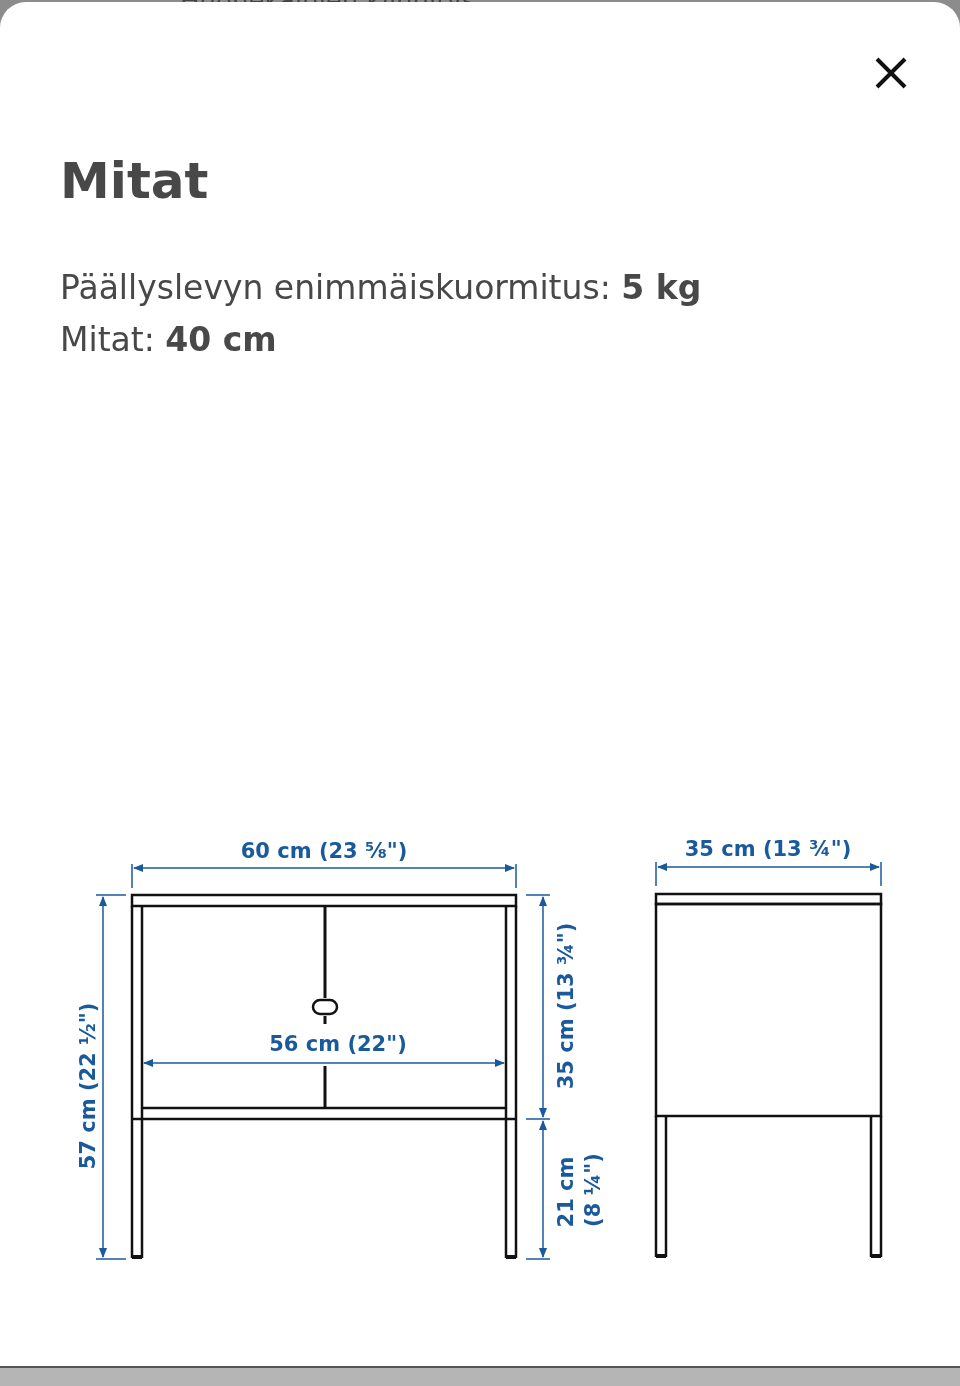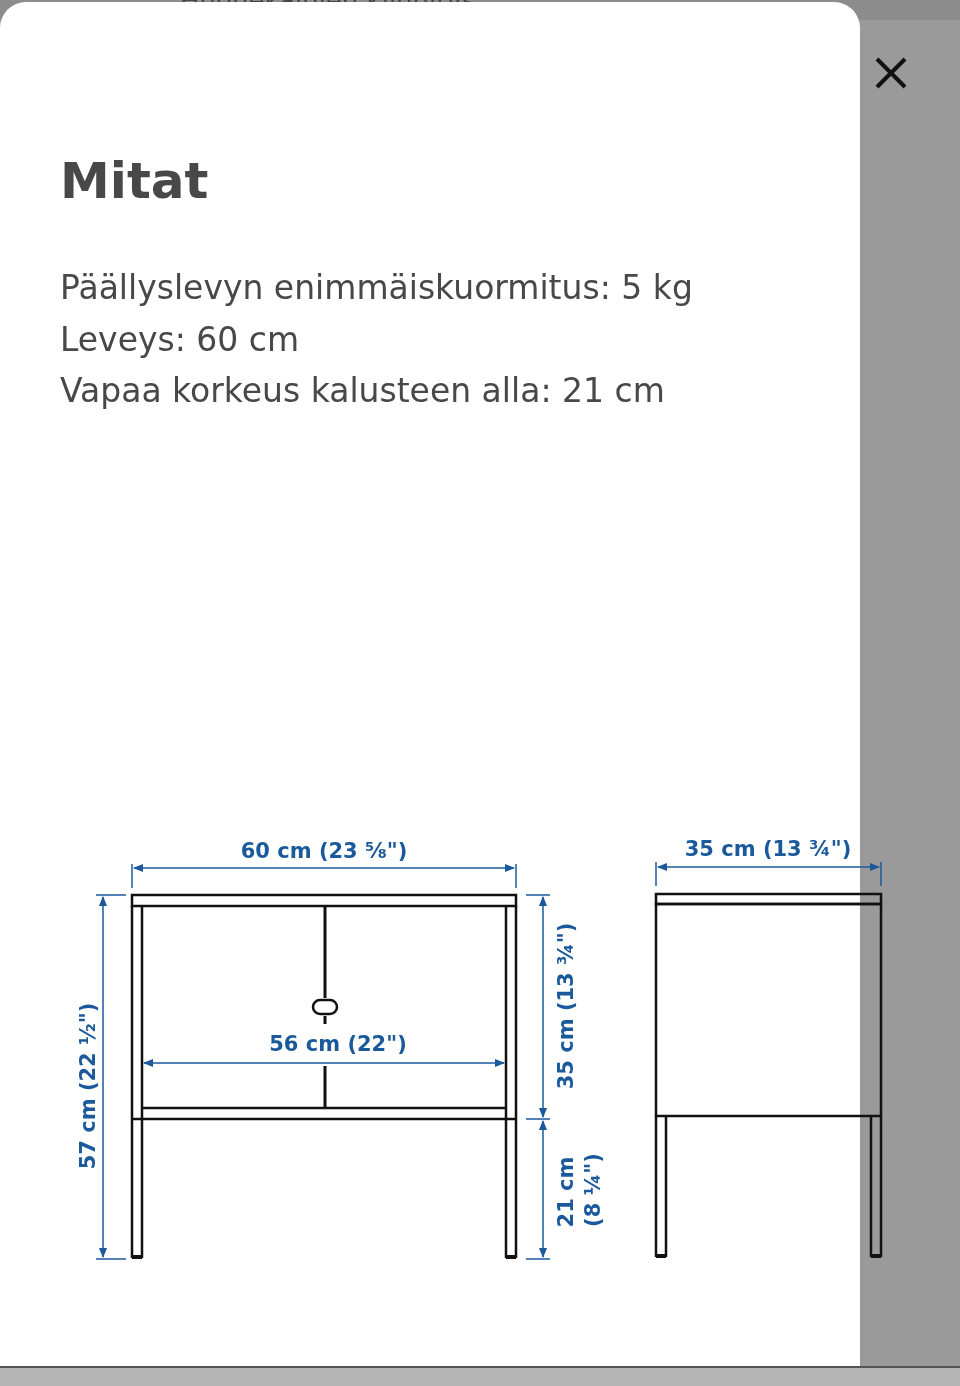--- a/index.html
+++ b/index.html
@@ -1,27 +1,27 @@
 <!DOCTYPE html>
 <html><head>
 <meta charset="utf-8">
 <style>
   html, body { margin:0; padding:0; }
   body { width:960px; height:1386px; background:#9a9a9a; position:relative; overflow:hidden;
          font-family:"DejaVu Sans", sans-serif; }
   .bg-peek { position:absolute; left:0; top:0; width:960px; height:20px; background:#8c8c8c; }
   .bg-peek-text { position:absolute; left:180px; top:-14px; font-size:26px; color:#333; opacity:.8; white-space:nowrap; }
-  .sheet { position:absolute; left:0; top:2px; width:860px; height:1366px; background:#ffffff;
+  .sheet { position:absolute; left:0; top:2px; width:960px; height:1366px; background:#ffffff;
            border-radius:26px 26px 0 0; }
   .footer-bar { position:absolute; left:0; top:1366px; width:960px; height:20px; background:#b5b5b5; border-top:2px solid #555; }
   .close-btn { position:absolute; left:862px; top:42px; width:58px; height:58px; display:flex; align-items:center; justify-content:center; cursor:pointer; }
   .title { position:absolute; left:60px; top:150px; font-size:50px; font-weight:bold; color:#484848; margin:0; }
   .specs { position:absolute; left:60px; top:260px; font-size:33px; color:#484848; line-height:51.5px; }
   .spec-row b { font-weight:normal; }
-  .spec-row span.v { font-weight:normal; }
+  .spec-row span.v { font-weight:bold; }
   .drawing { position:absolute; left:0; top:820px; width:960px; height:460px; }
   .dim { fill:#1a5a9c; font-family:"DejaVu Sans", sans-serif; font-weight:bold; }
 </style>
 </head>
 <body>
 
 <div class="bg-peek">
   <div class="bg-peek-text">Huonekalujen kiinnitys</div>
 </div>
 
@@ -29,22 +29,21 @@
   <div class="close-btn">
     <svg width="34" height="34" viewBox="0 0 34 34">
       <path d="M3 3 L31 31 M31 3 L3 31" stroke="#111" stroke-width="4" fill="none"></path>
     </svg>
   </div>
 
   <h1 class="title">Mitat</h1>
 
   <div class="specs">
     <div class="spec-row"><b>Päällyslevyn enimmäiskuormitus:</b> <span class="v">5 kg</span></div>
-    <div class="spec-row"><b>Leveys:</b> <span class="v">60 cm</span></div>
-    <div class="spec-row"><b>Vapaa korkeus kalusteen alla:</b> <span class="v">21 cm</span></div>
+    <div class="spec-row"><b>Mitat:</b> <span class="v">40 cm</span></div>
   </div>
 
   <svg class="drawing" width="960" height="460" viewBox="0 820 960 460">
     <defs>
       <marker id="ah" viewBox="0 0 10 10" refX="9" refY="5" markerWidth="7" markerHeight="7" orient="auto-start-reverse">
         <path d="M0 1 L10 5 L0 9 z" fill="#1a5a9c"></path>
       </marker>
     </defs>
 
     <g stroke="#111" stroke-width="2.5" fill="none">

